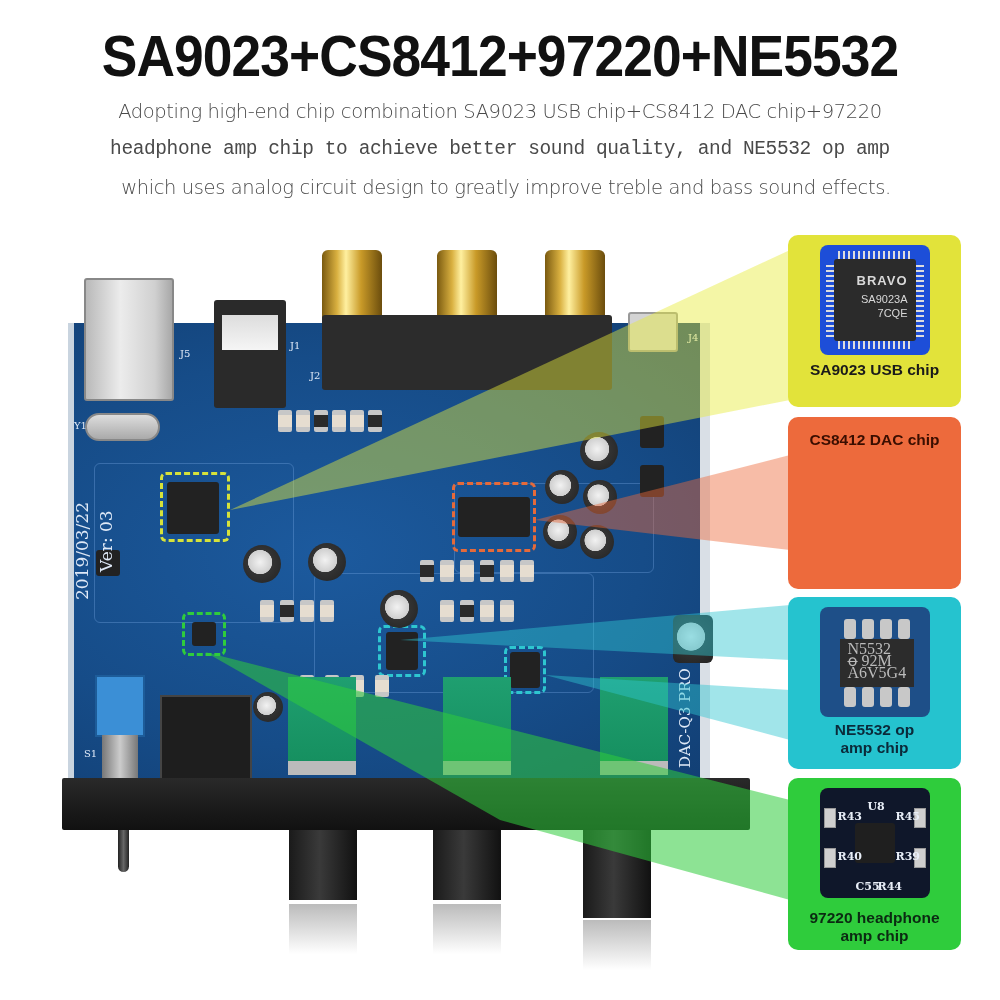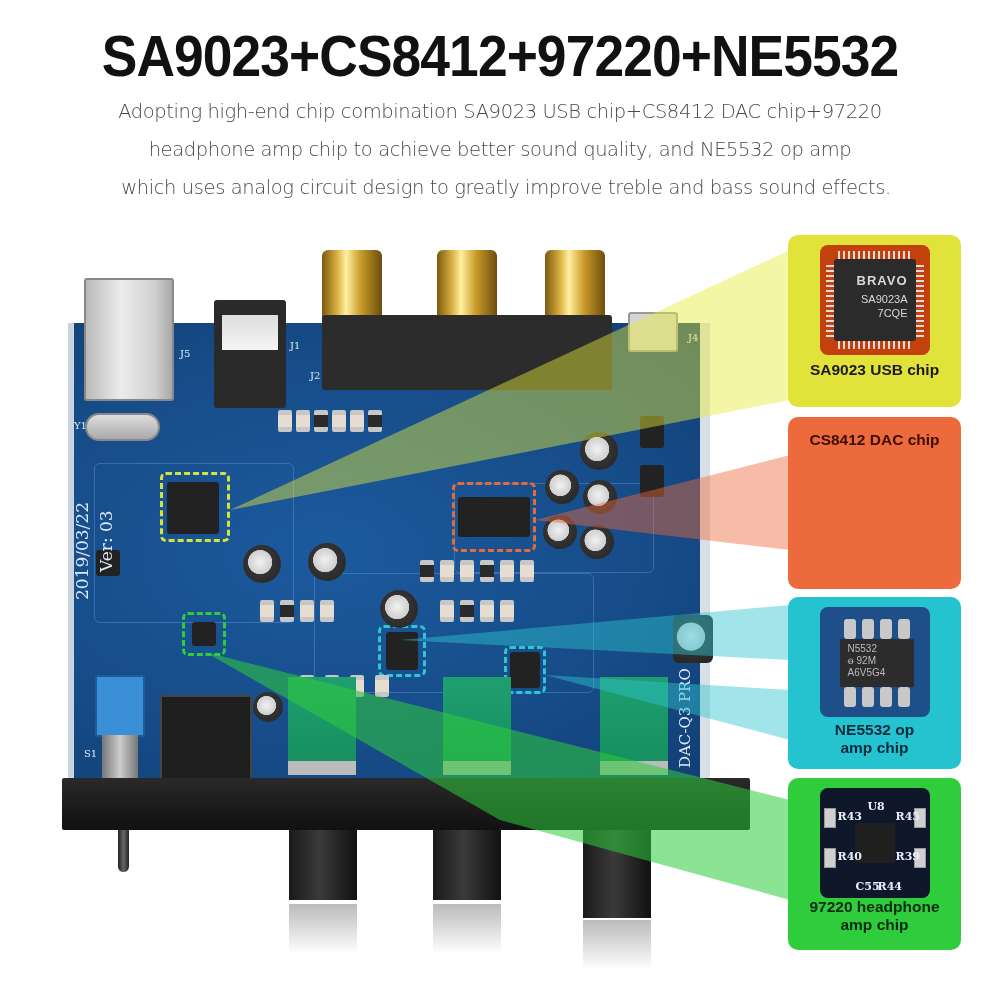--- a/index.html
+++ b/index.html
@@ -9,21 +9,21 @@
   .headline {
     position: absolute; left: 0; top: 22px; width: 1000px; text-align: center;
     font-family: "Liberation Sans", sans-serif; font-weight: bold; font-size: 58px;
     letter-spacing: -1px; color: #111; transform: scaleX(0.92);
   }
   .desc {
     position: absolute; left: 0; width: 1000px; text-align: center;
     font-family: "DejaVu Sans", sans-serif; font-size: 19.5px; color: #4a4a4a;
     font-weight: 300; letter-spacing: -0.4px;
   }
-  .d1 { top: 100px; } .d2 { top: 138px; } .d3 { top: 176px; margin-left: 6px; }
+  .d1 { top: 100px; } .d2 { top: 138px; font-family: Liberation Mono, monospace; } .d3 { top: 176px; margin-left: 6px; }
 
   
   .board-wrap { position: absolute; left: 0; top: 220px; width: 1000px; height: 780px; }
   .pcb {
     position: absolute; left: 68px; top: 103px; width: 642px; height: 460px;
     background: radial-gradient(ellipse at 40% 50%, #1c5a9e 0%, #164c88 60%, #123f74 100%);
     border-left: 6px solid #c9d4df; border-right: 10px solid #d9dfe6;
   }
   .trace { position: absolute; border: 1.5px solid rgba(120,170,230,0.35); border-radius: 6px; }
   .smd { position: absolute; width: 14px; height: 22px; background: #e6ddd0; border-radius: 2px;
@@ -65,39 +65,39 @@
   .callout .photo { width: 110px; height: 110px; margin: 2px auto 0; border-radius: 8px; position: relative; overflow: hidden; }
   .callout .label { text-align: center; font-family: "Liberation Sans", sans-serif; font-weight: bold;
     font-size: 15.5px; line-height: 18px; margin-top: 6px; }
   .c1 { top: 15px; height: 172px; background: #e2e33a; }
   .c2 { top: 197px; height: 172px; background: #ed6a3c; }
   .c3 { top: 377px; height: 172px; background: #25c3cf; }
   .c4 { top: 558px; height: 172px; background: #2fcc3c; }
   .c1 .label { color: #1a1a1a; }
   .c2 .label { color: #3a0e00; }
   .c3 .label { color: #0b2a3a; margin-top: 4px; }
-  .c4 .label { color: #0b2a12; margin-top: 0; }
-
-  .qfp-photo { background: #c2410c; }
+  .c4 .label { color: #0b2a12; margin-top: 11px; }
+
+  .qfp-photo { background: #1d4ed8; }
   .qfp-body { position: absolute; left: 14px; top: 14px; width: 82px; height: 82px; background: #2b2b2b; border-radius: 3px; }
   .pins-h { position: absolute; left: 18px; width: 74px; height: 8px;
     background: repeating-linear-gradient(90deg,#ddd 0 2px,transparent 2px 5px); }
   .pins-v { position: absolute; top: 18px; width: 8px; height: 74px;
     background: repeating-linear-gradient(0deg,#ddd 0 2px,transparent 2px 5px); }
   .chip-text { position: absolute; color: #d8d8d8; font-family: "Liberation Sans", sans-serif; text-align: right; }
 
   .tssop-photo { background: #2a5a8a; }
   .tssop-body { position: absolute; left: 6px; top: 32px; width: 98px; height: 46px; background: #3a3a3a; }
   .tssop-pins { position: absolute; left: 8px; width: 94px; height: 22px;
     background: repeating-linear-gradient(90deg,#e4e4e4 0 3px,transparent 3px 6.7px); }
 
   .soic-photo { background: #1e4f88; }
   .soic-body { position: absolute; left: 20px; top: 32px; width: 74px; height: 48px; background: #2c2c2c; }
   .soic-pin { position: absolute; width: 12px; height: 20px; background: #c8c8c8; border-radius: 3px; }
-  .soic-text { position: absolute; left: 28px; top: 36px; color: #bbb; font-family: Liberation Sans, sans-serif; font-size: 10px; line-height: 12px; }
+  .soic-text { position: absolute; left: 28px; top: 36px; color: #bbb; font-family: Liberation Serif, serif; font-size: 16px; line-height: 12px; }
 
   .qfn-photo { background: #0f172a; }
   .qfn-body { position: absolute; left: 35px; top: 35px; width: 40px; height: 40px; background: #1f1f1f; border-radius: 3px; }
   .qfn-silk { position: absolute; color: #e8eef7; font-family: "DejaVu Serif", serif; font-weight: bold; font-size: 11px; }
   .qfn-res { position: absolute; width: 12px; height: 20px; background: #cfcfcf; border: 1px solid #999; }
 </style>
 </head>
 <body>
 
 <div class="headline">SA9023+CS8412+97220+NE5532</div>

